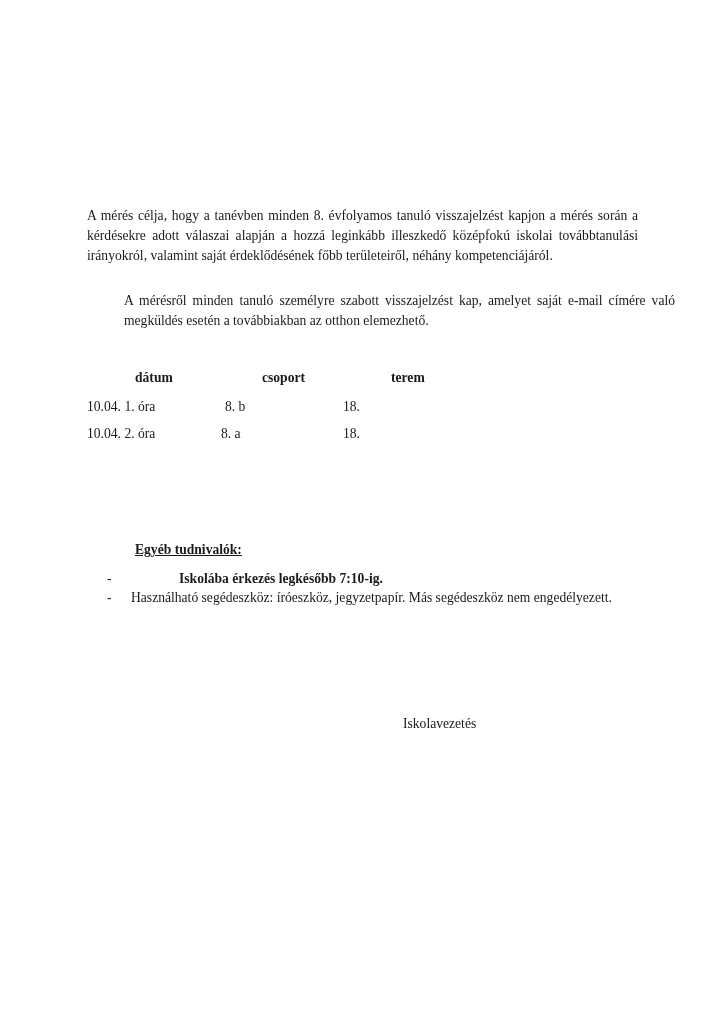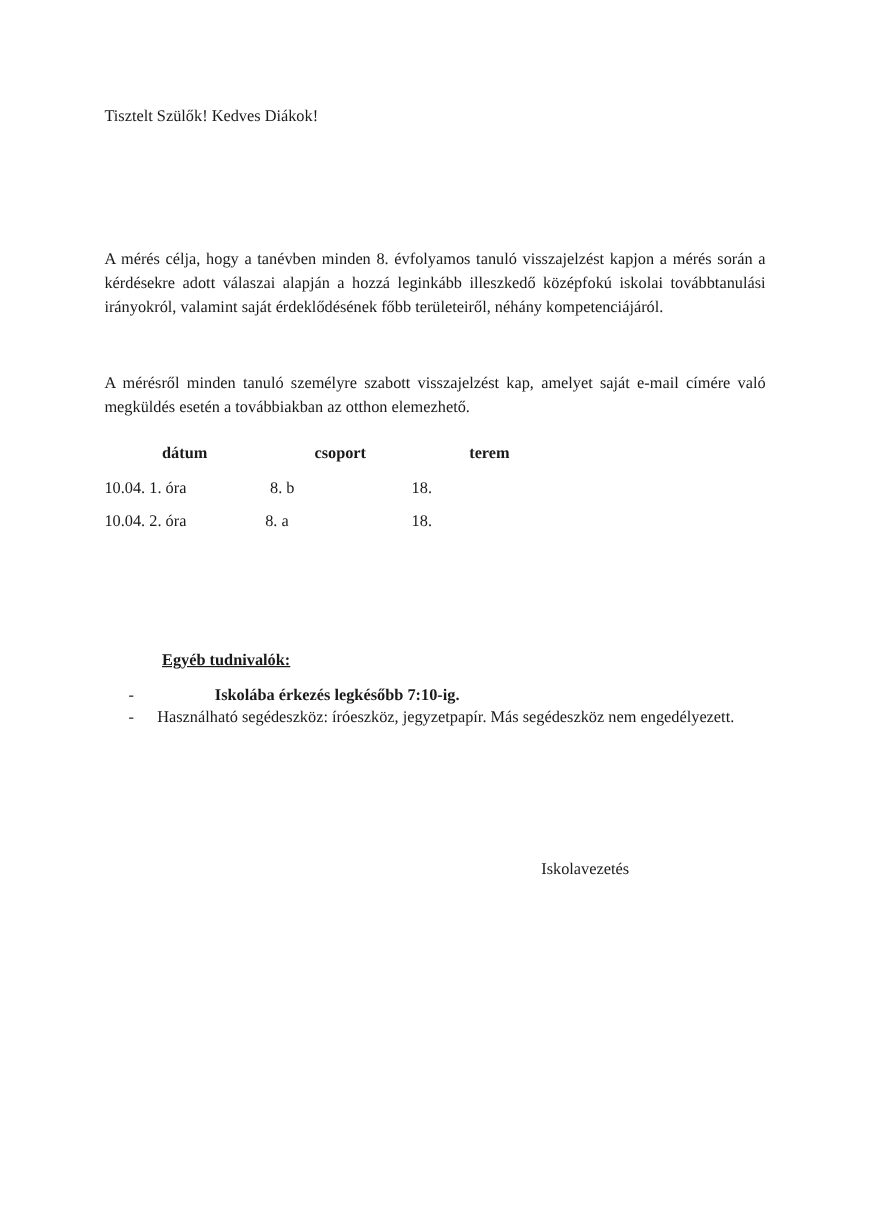--- a/index.html
+++ b/index.html
@@ -22,26 +22,25 @@
   .underline { text-decoration: underline; }
   .bullet { position: absolute; left: 87px; width: 551px; line-height: 20px; }
   .bullet .dash { position: absolute; left: 20px; }
   .bullet .btext { position: absolute; left: 44px; width: 507px; text-align: justify; }
 </style>
 </head>
 <body>
 
 <div class="page">
 
-  <div class="abs" style="left:87px; top:87px; line-height:20px;">Tisztelt Szülők! Kedves Diákok!</div>
 
 
   <p class="para" style="top:206px;">A mérés célja, hogy a tanévben minden 8. évfolyamos tanuló visszajelzést kapjon a mérés során a kérdésekre adott válaszai alapján a hozzá leginkább illeszkedő középfokú iskolai továbbtanulási irányokról, valamint saját érdeklődésének főbb területeiről, néhány kompetenciájáról.</p>
 
-  <p class="para" style="top:309px;">A mérésről minden tanuló személyre szabott visszajelzést kap, amelyet saját e-mail címére való megküldés esetén a továbbiakban az otthon elemezhető.</p>
+  <p class="para" style="top:291px;margin-left:37px;">A mérésről minden tanuló személyre szabott visszajelzést kap, amelyet saját e-mail címére való megküldés esetén a továbbiakban az otthon elemezhető.</p>
 
   <div>
     <div class="table-row bold" style="top:368px;">
       <span class="col-date">dátum</span>
       <span class="col-group">csoport</span>
       <span class="col-room">terem</span>
     </div>
     <div class="table-row" style="top:397px;">
       <span class="col-date">10.04. 1. óra</span>
       <span class="col-group" style="left:138px;">8. b</span>
@@ -61,15 +60,15 @@
     <span class="dash">-</span>
     <span class="btext bold">Iskolába érkezés legkésőbb 7:10-ig.</span>
   </div>
 
   <div class="bullet" style="top:588px;">
     <span class="dash">-</span>
     <span class="btext">Használható segédeszköz: íróeszköz, jegyzetpapír. Más segédeszköz nem engedélyezett.</span>
   </div>
 
 
-  <div class="abs" style="left:403px; top:714px; line-height:20px;margin-left:48px;">Iskolavezetés</div>
+  <div class="abs" style="left:403px; top:714px; line-height:20px;">Iskolavezetés</div>
 
 </div>
 
 </body></html>

